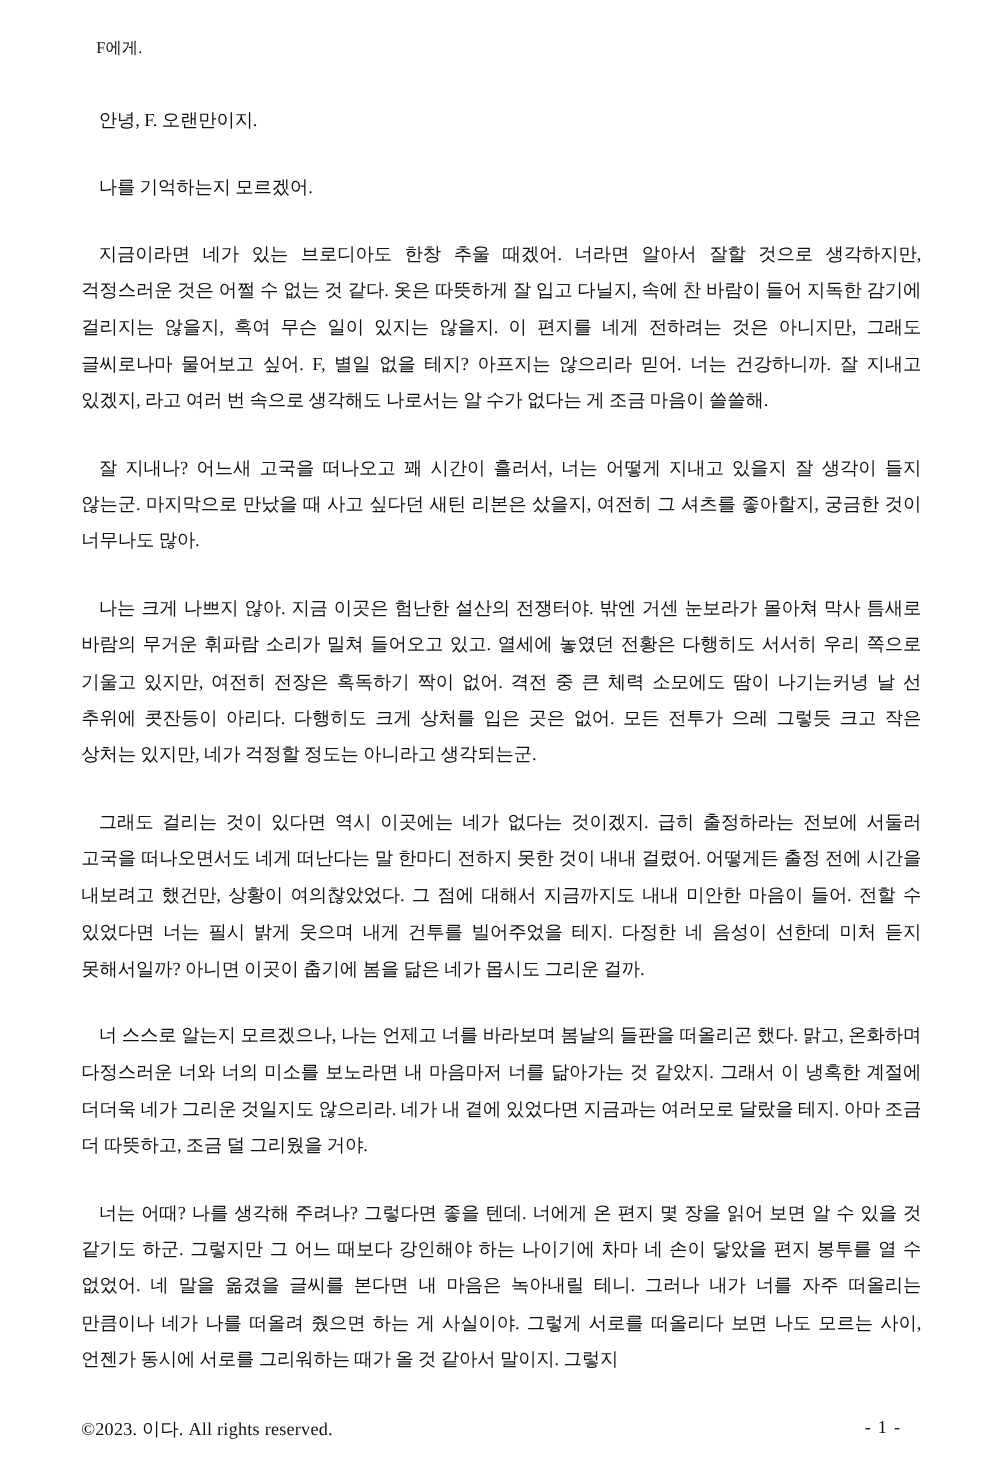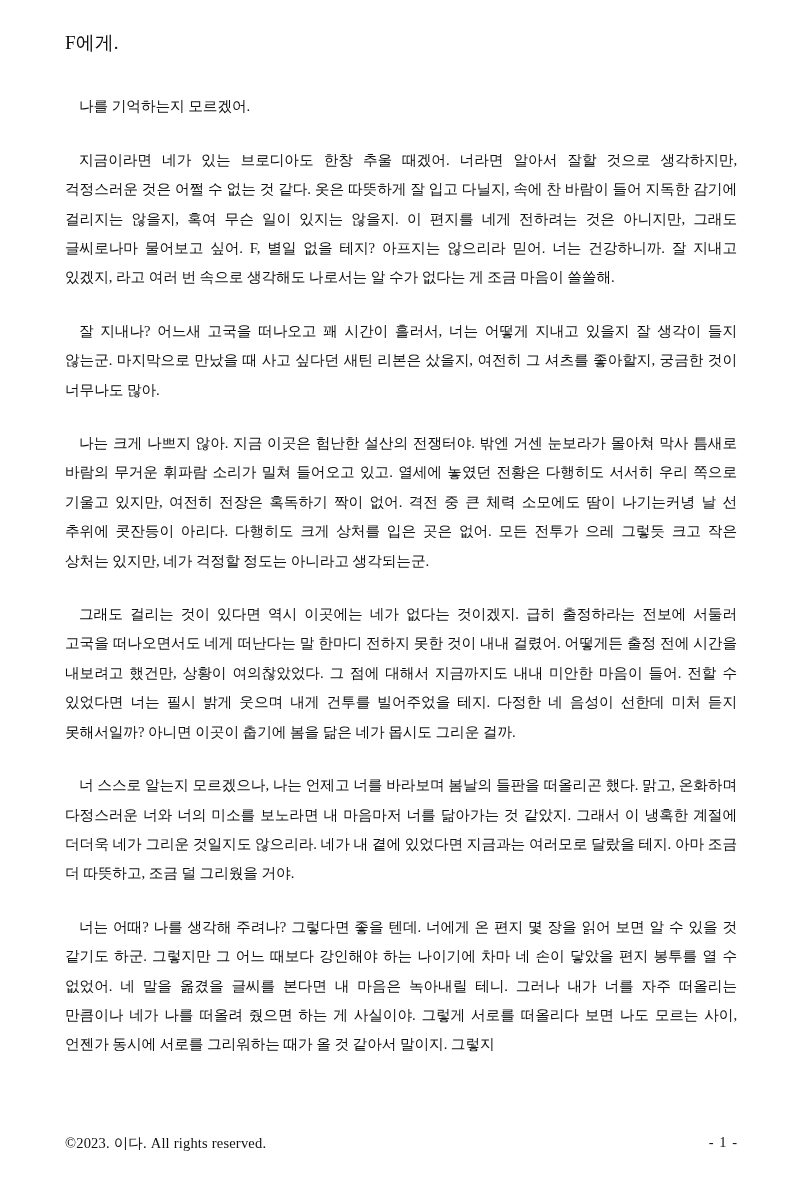--- a/index.html
+++ b/index.html
@@ -22,42 +22,42 @@
     box-sizing: border-box;
     padding: 0;
   }
   .content {
     position: absolute;
     left: 65px;
     top: 28px;
     width: 672px;
   }
   .salutation {
-    font-size: 19px;
+    font-size: 13px;
     line-height: 1.6;
-    margin: 0 0 34px 0;
+    margin: 0 0 34px 12px;
     letter-spacing: 0.1px;
   }
   p.para {
     font-size: 14.7px;
     line-height: 2.0;
     margin: 0 0 24px 0;
     text-align: justify;
     text-justify: inter-character;
     text-indent: 14px;
     word-break: keep-all;
     letter-spacing: -0.1px;
   }
   p.para.tight {
     margin-bottom: 6px;
   }
   .footer {
     position: absolute;
     left: 65px;
-    right: 62px;
+    right: 79px;
     bottom: 28px;
     height: 22px;
   }
   .copyright {
     position: absolute;
     left: 0;
     top: 0;
     font-size: 14.5px;
     letter-spacing: 0.2px;
   }
@@ -71,20 +71,21 @@
 </style>
 </head>
 <body>
 
 <div class="page">
 
   <div class="content">
 
     <div class="salutation">F에게.</div>
 
+    <p class="para">안녕, F. 오랜만이지.</p>
     <p class="para">나를 기억하는지 모르겠어.</p>
     <p class="para">지금이라면 네가 있는 브로디아도 한창 추울 때겠어. 너라면 알아서 잘할 것으로 생각하지만, 걱정스러운 것은 어쩔 수 없는 것 같다. 옷은 따뜻하게 잘 입고 다닐지, 속에 찬 바람이 들어 지독한 감기에 걸리지는 않을지, 혹여 무슨 일이 있지는 않을지. 이 편지를 네게 전하려는 것은 아니지만, 그래도 글씨로나마 물어보고 싶어. F, 별일 없을 테지? 아프지는 않으리라 믿어. 너는 건강하니까. 잘 지내고 있겠지, 라고 여러 번 속으로 생각해도 나로서는 알 수가 없다는 게 조금 마음이 쓸쓸해.</p>
     <p class="para">잘 지내나? 어느새 고국을 떠나오고 꽤 시간이 흘러서, 너는 어떻게 지내고 있을지 잘 생각이 들지 않는군. 마지막으로 만났을 때 사고 싶다던 새틴 리본은 샀을지, 여전히 그 셔츠를 좋아할지, 궁금한 것이 너무나도 많아.</p>
     <p class="para">나는 크게 나쁘지 않아. 지금 이곳은 험난한 설산의 전쟁터야. 밖엔 거센 눈보라가 몰아쳐 막사 틈새로 바람의 무거운 휘파람 소리가 밀쳐 들어오고 있고. 열세에 놓였던 전황은 다행히도 서서히 우리 쪽으로 기울고 있지만, 여전히 전장은 혹독하기 짝이 없어. 격전 중 큰 체력 소모에도 땀이 나기는커녕 날 선 추위에 콧잔등이 아리다. 다행히도 크게 상처를 입은 곳은 없어. 모든 전투가 으레 그렇듯 크고 작은 상처는 있지만, 네가 걱정할 정도는 아니라고 생각되는군.</p>
     <p class="para">그래도 걸리는 것이 있다면 역시 이곳에는 네가 없다는 것이겠지. 급히 출정하라는 전보에 서둘러 고국을 떠나오면서도 네게 떠난다는 말 한마디 전하지 못한 것이 내내 걸렸어. 어떻게든 출정 전에 시간을 내보려고 했건만, 상황이 여의찮았었다. 그 점에 대해서 지금까지도 내내 미안한 마음이 들어. 전할 수 있었다면 너는 필시 밝게 웃으며 내게 건투를 빌어주었을 테지. 다정한 네 음성이 선한데 미처 듣지 못해서일까? 아니면 이곳이 춥기에 봄을 닮은 네가 몹시도 그리운 걸까.</p>
     <p class="para">너 스스로 알는지 모르겠으나, 나는 언제고 너를 바라보며 봄날의 들판을 떠올리곤 했다. 맑고, 온화하며 다정스러운 너와 너의 미소를 보노라면 내 마음마저 너를 닮아가는 것 같았지. 그래서 이 냉혹한 계절에 더더욱 네가 그리운 것일지도 않으리라. 네가 내 곁에 있었다면 지금과는 여러모로 달랐을 테지. 아마 조금 더 따뜻하고, 조금 덜 그리웠을 거야.</p>
     <p class="para tight">너는 어때? 나를 생각해 주려나? 그렇다면 좋을 텐데. 너에게 온 편지 몇 장을 읽어 보면 알 수 있을 것 같기도 하군. 그렇지만 그 어느 때보다 강인해야 하는 나이기에 차마 네 손이 닿았을 편지 봉투를 열 수 없었어. 네 말을 옮겼을 글씨를 본다면 내 마음은 녹아내릴 테니. 그러나 내가 너를 자주 떠올리는 만큼이나 네가 나를 떠올려 줬으면 하는 게 사실이야. 그렇게 서로를 떠올리다 보면 나도 모르는 사이, 언젠가 동시에 서로를 그리워하는 때가 올 것 같아서 말이지. 그렇지</p>
 
   </div>
 

